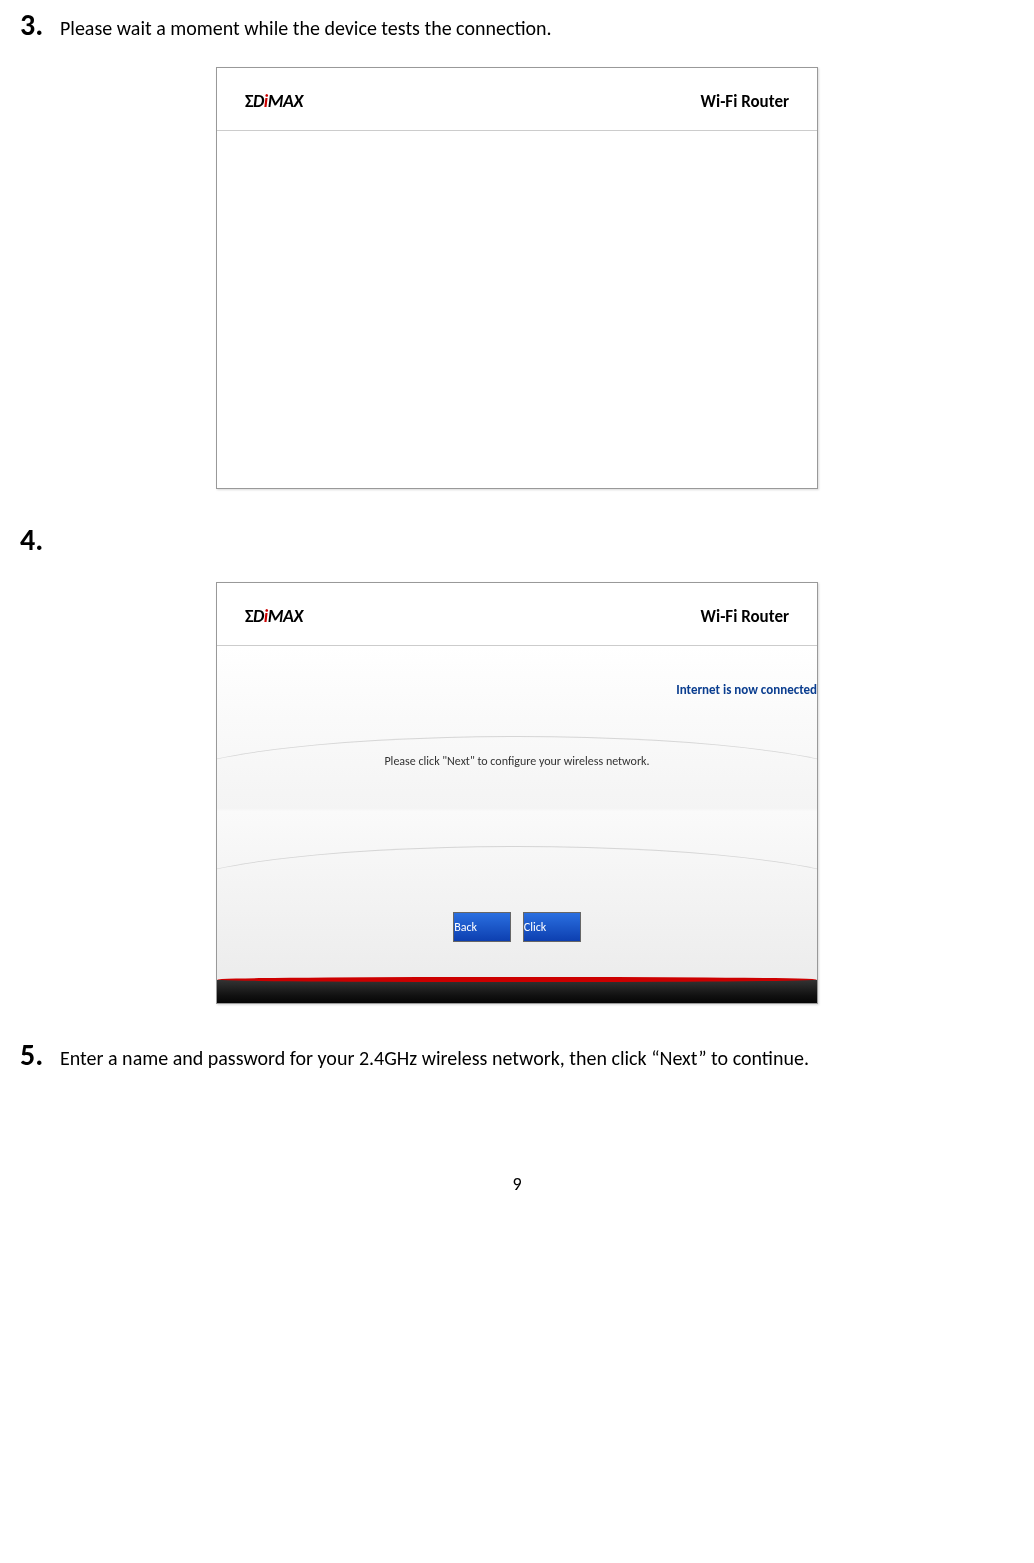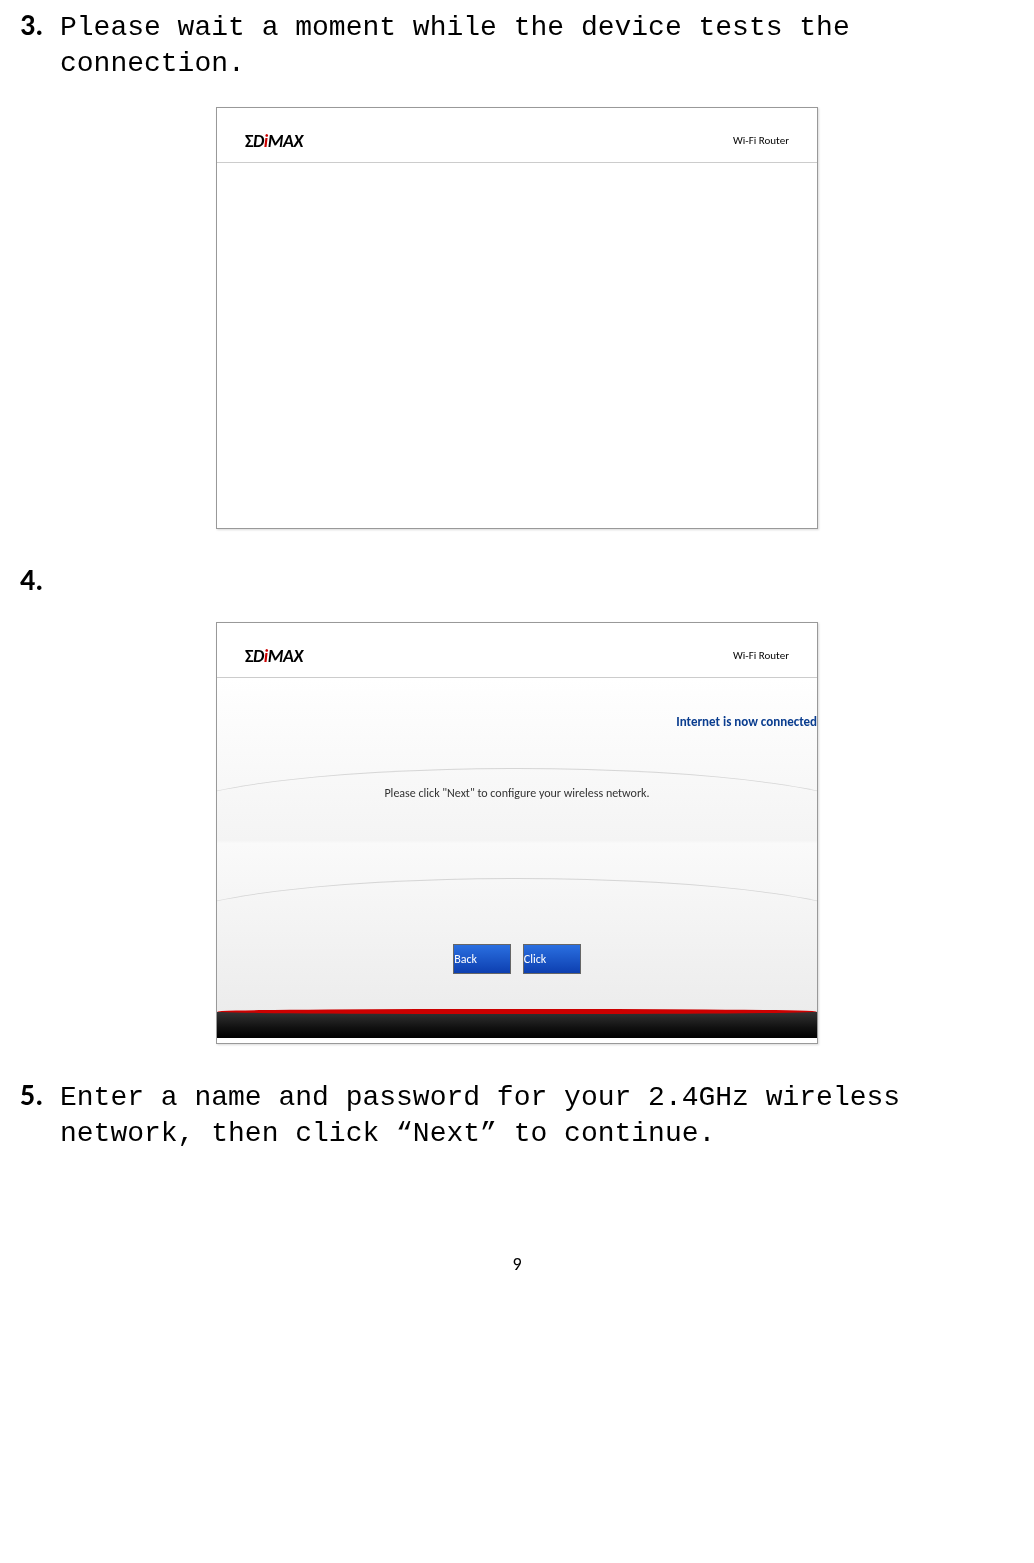--- a/index.html
+++ b/index.html
@@ -19,53 +19,52 @@
     display: flex;
     align-items: baseline;
   }
   .step-num {
     font-size: 30px;
     font-weight: bold;
     margin-right: 12px;
     min-width: 28px;
   }
   .step-text {
-    font-size: 28px;
+    font-size: 20px;
     line-height: 1.3;
-    font-family: Liberation Mono, monospace;
   }
   .screenshot {
     width: 600px;
     height: 420px;
     margin: 24px auto 32px auto;
     border: 1px solid #999;
     box-shadow: 1px 1px 2px rgba(0,0,0,0.15);
     background: #fff;
     position: relative;
     overflow: hidden;
   }
   .ss-header {
     height: 42px;
     display: flex;
     align-items: center;
     justify-content: space-between;
-    padding: 12px 28px 0 28px;
+    padding: 12px 28px 8px 28px;
     border-bottom: 1px solid #ccc;
   }
   .logo {
     font-weight: 900;
     font-size: 18px;
     font-style: italic;
     letter-spacing: -0.5px;
   }
   .logo .sigma { font-style: normal; }
   .logo .i-dot { color: #c00; }
   .mode-label {
-    font-size: 11px;
-    font-weight: normal;
+    font-size: 17px;
+    font-weight: bold;
     color: #000;
   }
   .ss-main {
     position: relative;
     height: 360px;
     background:
       linear-gradient(to bottom, #fff 0%, #f4f4f4 45%, #fafafa 46%, #eaeaea 100%);
   }
   .wave1, .wave2 {
     position: absolute;

